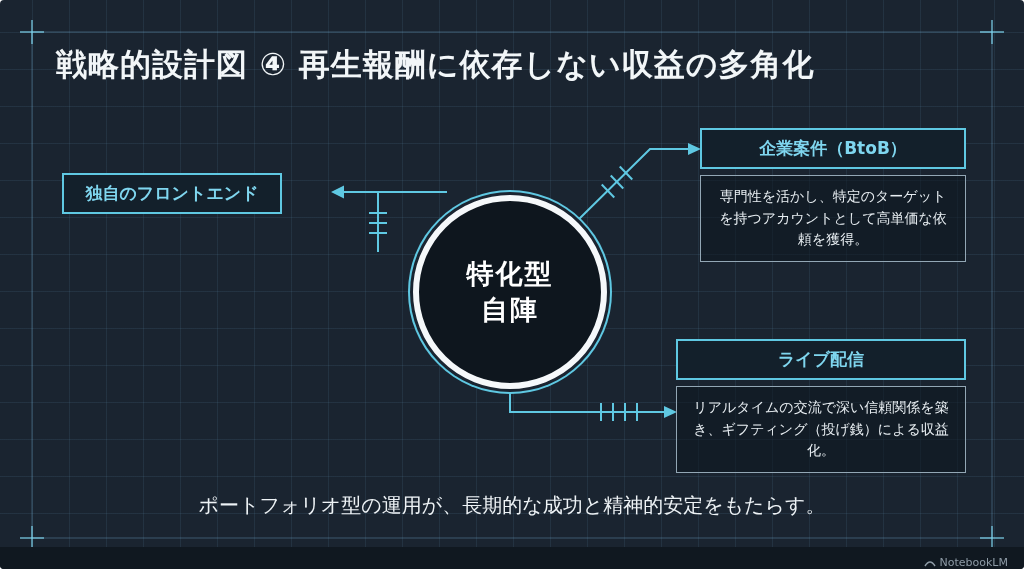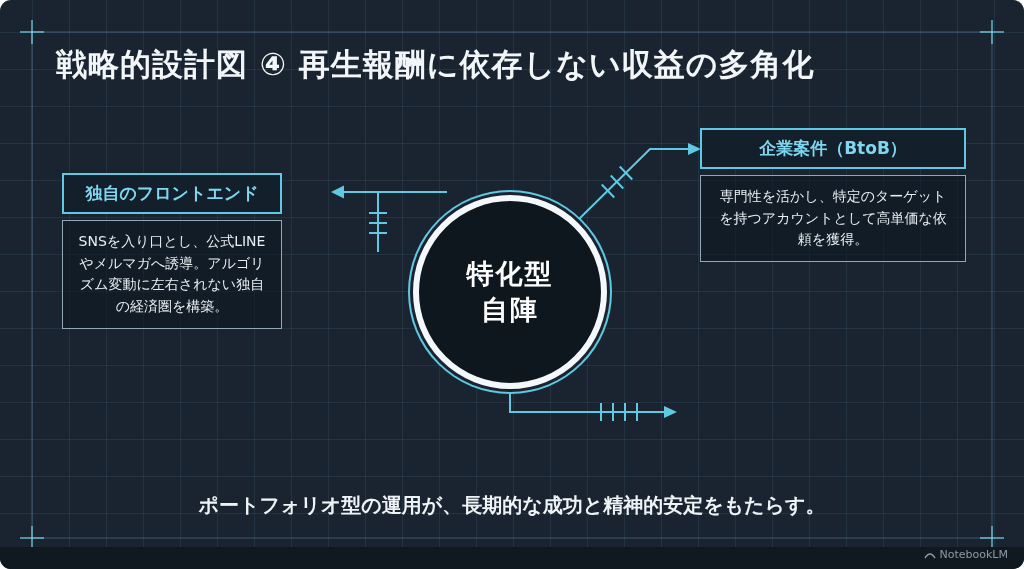--- a/index.html
+++ b/index.html
@@ -6,21 +6,21 @@
   html, body { background: #ffffff; font-family: "DejaVu Sans", "Liberation Sans", sans-serif; }
   .canvas {
     position: relative;
     width: 1024px; height: 569px;
     background-color: #1a2430;
     background-image:
       linear-gradient(rgba(121,183,220,0.10) 1px, transparent 1px),
       linear-gradient(90deg, rgba(121,183,220,0.10) 1px, transparent 1px);
     background-size: 37px 37px;
     background-position: 32px 32px;
-    border-radius: 11px;
+    border-radius: 4px;
     overflow: hidden;
   }
   .overlay-svg { position: absolute; left: 0; top: 0; z-index: 2; pointer-events: none; }
   .title {
     position: absolute; left: 56px; top: 44px; z-index: 3;
     color: #f2f6f8; font-size: 31px; font-weight: 700; letter-spacing: 1px;
     white-space: nowrap;
   }
   .node { position: absolute; z-index: 3; }
   .node-header {
@@ -50,28 +50,28 @@
     border: 6px solid #f5f8fa;
     box-shadow: 0 0 0 3px #1a2430, 0 0 0 5px #5fc8e2;
     background: #0e161e;
     display: flex; flex-direction: column; align-items: center; justify-content: center;
     color: #ffffff; font-size: 27px; font-weight: 700; letter-spacing: 2px;
     line-height: 1.35; text-align: center;
   }
   .footer-note {
     position: absolute; left: 0; right: 0; top: 492px; z-index: 3;
     text-align: center;
-    color: #eef3f6; font-size: 20px; font-weight: 700;
+    color: #eef3f6; font-size: 20px; font-weight: 400;
   }
   .footer-strip {
     position: absolute; left: 0; right: 0; bottom: 0; height: 22px; z-index: 3;
     background: #101820;
   }
   .watermark {
-    position: absolute; right: 16px; bottom: 8px; z-index: 4;
+    position: absolute; right: 16px; bottom: 0; z-index: 4;
     display: flex; align-items: center; gap: 4px;
     color: #8d9aa5; font-size: 11px;
   }
 </style>
 </head>
 <body>
 
 <div class="canvas">
 
   <svg class="overlay-svg" width="1024" height="569" viewBox="0 0 1024 569">
@@ -114,28 +114,31 @@
       <line x1="625" y1="403" x2="625" y2="421"></line>
       <line x1="637" y1="403" x2="637" y2="421"></line>
     </g>
     <polygon fill="#5fc8e2" points="664,406 664,418 677,412"></polygon>
   </svg>
 
   <div class="title">戦略的設計図 ④ 再生報酬に依存しない収益の多角化</div>
 
   <div class="node node-frontend">
     <div class="node-header">独自のフロントエンド</div>
-    <div class="node-body">SNSを入り口とし、公式LINEやメルマガへ誘導。アルゴリズム変動に左右されない独自の経済圏を構築。</div>
   </div>
 
   <div class="node node-btob">
     <div class="node-header">企業案件（BtoB）</div>
     <div class="node-body">専門性を活かし、特定のターゲットを持つアカウントとして高単価な依頼を獲得。</div>
   </div>
 
+  <div class="node node-live">
+    <div class="node-header">ライブ配信</div>
+    <div class="node-body">リアルタイムの交流で深い信頼関係を築き、ギフティング（投げ銭）による収益化。</div>
+  </div>
 
   <div class="center-circle">
     <span>特化型</span>
     <span>自陣</span>
   </div>
 
   <div class="footer-note">ポートフォリオ型の運用が、長期的な成功と精神的安定をもたらす。</div>
 
   <div class="footer-strip"></div>
   <div class="watermark">

